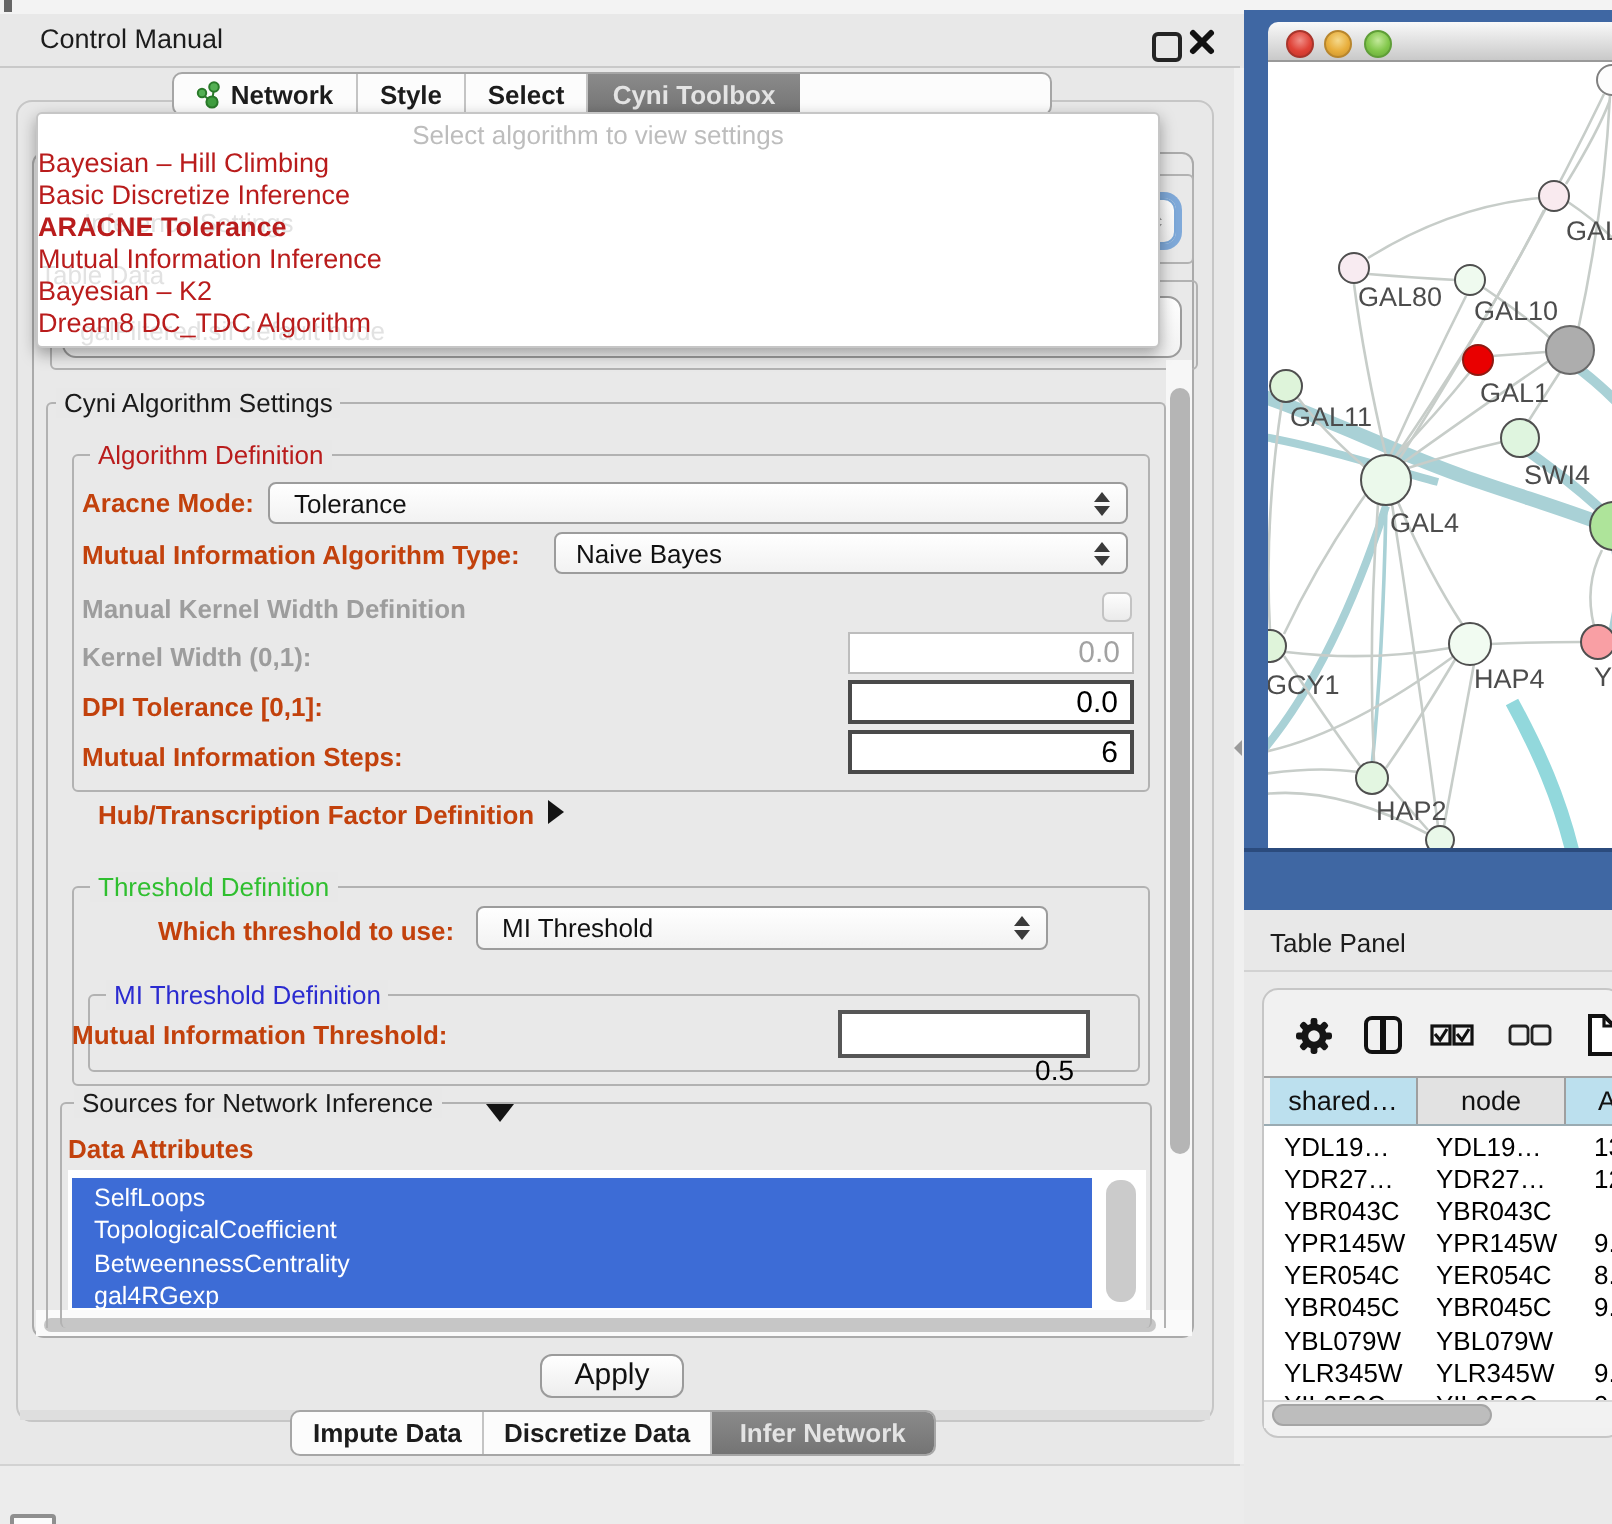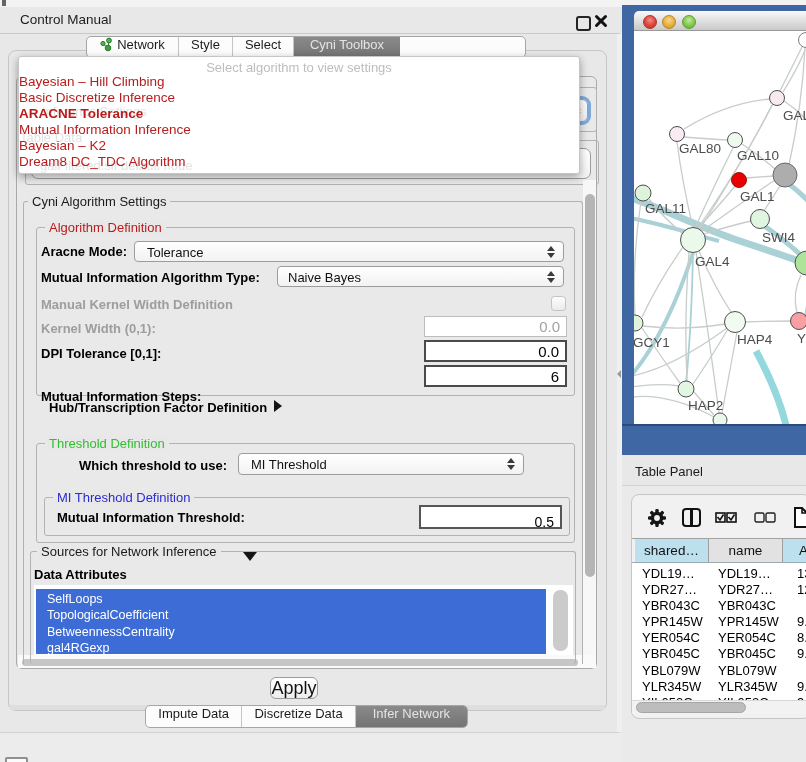--- a/index.html
+++ b/index.html
@@ -6,24 +6,24 @@
 body{width:806px;height:762px;overflow:hidden;position:relative;background:#e8e8e8;font-family:"Liberation Sans",sans-serif}
 .a{position:absolute}
 .grp{position:absolute;border:1px solid #b2b2b2;border-radius:3px}
 .gt{position:absolute;top:-8px;background:#e8e8e8;padding:0 4px;font-size:13px;line-height:15px;white-space:nowrap;color:#1a1a1a}
 .combo{position:absolute;background:linear-gradient(#ffffff,#f2f2f2);border:1px solid #9c9c9c;border-radius:4px;box-sizing:border-box}
 .ctext{position:absolute;left:12px;top:50%;transform:translateY(-50%);font-size:13px;color:#111;white-space:nowrap}
 .arrs{position:absolute;right:8px;top:50%;transform:translateY(-50%);width:8px;height:12px}
 .au,.ad{position:absolute;left:0;width:0;height:0;border-left:4px solid transparent;border-right:4px solid transparent}
 .au{top:0;border-bottom:5px solid #3a3a3a}
 .ad{bottom:0;border-top:5px solid #3a3a3a}
-.lbl{position:absolute;font-size:13px;font-weight:bold;color:#000000;white-space:nowrap}
+.lbl{position:absolute;font-size:13px;font-weight:bold;color:#c2410c;white-space:nowrap}
 .fld{position:absolute;background:#fff;font-size:15px;color:#000;text-align:right;box-sizing:border-box;padding:1px 6px 0 0}
 .tabs{position:absolute;height:22px;background:#fcfcfc;border:1px solid #a6a6a6;border-radius:5px;box-sizing:border-box;overflow:hidden;display:flex}
-.tseg{height:100%;display:flex;align-items:flex-start;justify-content:center;font-size:13px;font-weight:normal;color:#1c1c1c;border-right:1px solid #c4c4c4;box-sizing:border-box}
+.tseg{height:100%;display:flex;align-items:center;justify-content:center;font-size:13px;font-weight:bold;color:#1c1c1c;border-right:1px solid #c4c4c4;box-sizing:border-box}
 .tseg:last-child{border-right:none}
 .tsel{background:linear-gradient(#8a8a8a,#747474);color:#e4e4e4;border-right:1px solid #6a6a6a}
 .pitem{position:absolute;left:19px;font-size:13.5px;color:#b91c1c;white-space:nowrap}
 .ghost{position:absolute;font-size:13px;color:#e2e2e2;white-space:nowrap}
 .trow{position:absolute;font-size:13px;color:#000;white-space:nowrap}
 </style>
 </head>
 <body>
 
 <div class="a" style="left:0;top:0;width:806px;height:7px;background:#f3f3f3"></div>
@@ -118,56 +118,56 @@
       <div class="au"></div>
       <div class="ad"></div>
     </div>
 </div>
 <div class="lbl" style="left:41px;top:297px;color:#9d9d9d">Manual Kernel Width Definition</div>
 <div class="a" style="left:551px;top:296px;width:13px;height:13px;border:1px solid #c3c3c3;border-radius:3.5px;background:linear-gradient(#fdfdfd,#ebebeb)"></div>
 <div class="lbl" style="left:41px;top:321px;color:#9d9d9d">Kernel Width (0,1):</div>
 <div class="fld" style="left:424px;top:316px;width:143px;height:21px;border:1px solid #bdbdbd;color:#a2a2a2">0.0</div>
 <div class="lbl" style="left:41px;top:346px">DPI Tolerance [0,1]:</div>
 <div class="fld" style="left:424px;top:340px;width:143px;height:22px;border:2px solid #4a4a4a">0.0</div>
-<div class="lbl" style="left:41px;top:389px">Mutual Information Steps:</div>
+<div class="lbl" style="left:41px;top:371px">Mutual Information Steps:</div>
 <div class="fld" style="left:424px;top:365px;width:143px;height:22px;border:2px solid #4a4a4a">6</div>
 
 <div class="lbl" style="left:49px;top:400px">Hub/Transcription Factor Definition</div>
 <div class="a" style="left:274px;top:400px;width:0;height:0;border-top:6px solid transparent;border-bottom:6px solid transparent;border-left:8px solid #141414"></div>
 
 <div class="grp" style="left:36px;top:443px;width:537px;height:98px">
   <span class="gt" style="left:8px;color:#2fbf2f">Threshold Definition</span>
 </div>
 <div class="lbl" style="left:79px;top:458px">Which threshold to use:</div>
 <div class="combo" style="left:238px;top:453px;width:286px;height:22px">
   <span class="ctext">MI Threshold</span>
   <div class="arrs">
       <div class="au"></div>
       <div class="ad"></div>
     </div>
 </div>
 
 <div class="grp" style="left:44px;top:497px;width:524px;height:37px">
   <span class="gt" style="left:8px;color:#2b2bd0">MI Threshold Definition</span>
 </div>
-<div class="lbl" style="left:57px;top:510px">Mutual Information Threshold:</div>
-<div class="fld" style="left:419px;top:505px;width:143px;height:24px;border:2px solid #565656;font-size:14px;padding-top:7px">0.5</div>
+<div class="lbl" style="left:36px;top:510px">Mutual Information Threshold:</div>
+<div class="fld" style="left:419px;top:505px;width:126px;height:24px;border:2px solid #565656;font-size:14px;padding-top:20px">0.5</div>
 
 <div class="grp" style="left:30px;top:551px;width:544px;height:112px;border-bottom:none">
   <span class="gt" style="left:6px">Sources for Network Inference</span>
 </div>
 <div class="a" style="left:243px;top:552px;width:0;height:0;border-left:7px solid transparent;border-right:7px solid transparent;border-top:9px solid #141414"></div>
 <div class="lbl" style="left:34px;top:567px">Data Attributes</div>
 
 <div class="a" style="left:34px;top:585px;width:539px;height:70px;background:#ffffff"></div>
 <div class="a" style="left:36px;top:589px;width:510px;height:65px;background:#3d6cd6"></div>
 <div class="a" style="left:47px;top:591px;font-size:12.5px;color:#fff;line-height:16.3px">SelfLoops<br>TopologicalCoefficient<br>BetweennessCentrality<br>gal4RGexp</div>
 <div class="a" style="left:553px;top:590px;width:15px;height:61px;background:#cbcbcb;border-radius:7px"></div>
 
-<div class="a" style="left:270px;top:677px;width:48px;height:22px;background:linear-gradient(#ffffff,#ededed);border:1px solid #9b9b9b;border-radius:6px;box-sizing:border-box;text-align:center;font-size:18px;color:#111;line-height:20px">Apply</div>
+<div class="a" style="left:270px;top:677px;width:72px;height:22px;background:linear-gradient(#ffffff,#ededed);border:1px solid #9b9b9b;border-radius:6px;box-sizing:border-box;text-align:center;font-size:15px;color:#111;line-height:20px">Apply</div>
 
 <div class="tabs" style="left:145px;top:705px;width:323px;height:23px">
   <div class="tseg" style="width:97px">Impute Data</div>
   <div class="tseg" style="width:114px">Discretize Data</div>
   <div class="tseg tsel" style="width:112px">Infer Network</div>
 </div>
 
 <div class="a" style="left:622px;top:5px;width:184px;height:450px;background:#3f67a3"></div>
 <div class="a" style="left:622px;top:424px;width:184px;height:2px;background:#2b4b7d"></div>
 <div class="a" style="left:634px;top:11px;width:172px;height:20px;background:linear-gradient(#f9f9f9,#c9c9c9);border-bottom:1px solid #999;border-top-left-radius:5px;box-sizing:border-box"></div>
@@ -282,21 +282,21 @@
 <rect x="1" y="1" width="9" height="9" fill="none" stroke="#222" stroke-width="1.4" rx="1.5"></rect>
 <rect x="12" y="1" width="9" height="9" fill="none" stroke="#222" stroke-width="1.4" rx="1.5"></rect>
 </svg>
 <svg class="a" style="left:793px;top:506px" width="16" height="23" viewBox="0 0 16 23">
 <path d="M 2 2 L 9 2 L 14 7 L 14 21 L 2 21 Z" fill="#fff" stroke="#111" stroke-width="2"></path>
 <path d="M 9 2 L 9 7 L 14 7" fill="none" stroke="#111" stroke-width="1.6"></path>
 </svg>
 
 <div class="a" style="left:632px;top:538px;width:174px;height:25px;border-top:1px solid #a2a2a2;border-bottom:1px solid #9aabb2;box-sizing:border-box">
  <div class="a" style="left:3px;top:0;width:74px;height:23px;background:#bce0ee;border-right:1px solid #9f9f9f;box-sizing:border-box;text-align:center;font-size:13.5px;line-height:23px;color:#111">shared…</div>
- <div class="a" style="left:77px;top:0;width:74px;height:23px;background:#e2e2e2;border-right:1px solid #9f9f9f;box-sizing:border-box;text-align:center;font-size:13.5px;line-height:23px;color:#111">name</div>
+ <div class="a" style="left:77px;top:0;width:74px;height:23px;background:#e2e2e2;border-right:1px solid #9f9f9f;box-sizing:border-box;text-align:center;font-size:13.5px;line-height:23px;color:#111">node</div>
  <div class="a" style="left:151px;top:0;width:23px;height:23px;background:#bce0ee;font-size:13.5px;line-height:23px;color:#111;padding-left:16px;box-sizing:border-box">A</div>
 </div>
 
 <div class="a" style="left:632px;top:563px;width:174px;height:137px;background:#fff;overflow:hidden">
  <div class="trow" style="left:10px;top:3px;line-height:16.1px">YDL19…<br>YDR27…<br>YBR043C<br>YPR145W<br>YER054C<br>YBR045C<br>YBL079W<br>YLR345W<br>YIL052C</div>
  <div class="trow" style="left:86px;top:3px;line-height:16.1px">YDL19…<br>YDR27…<br>YBR043C<br>YPR145W<br>YER054C<br>YBR045C<br>YBL079W<br>YLR345W<br>YIL052C</div>
  <div class="trow" style="left:165px;top:3px;line-height:16.1px">13<br>12<br>&nbsp;<br>9.<br>8.<br>9.<br>&nbsp;<br>9.<br>9.</div>
 </div>
 
 <div class="a" style="left:632px;top:700px;width:174px;height:14px;background:#f2f2f2;border-top:1px solid #d8d8d8;box-sizing:border-box"></div>

